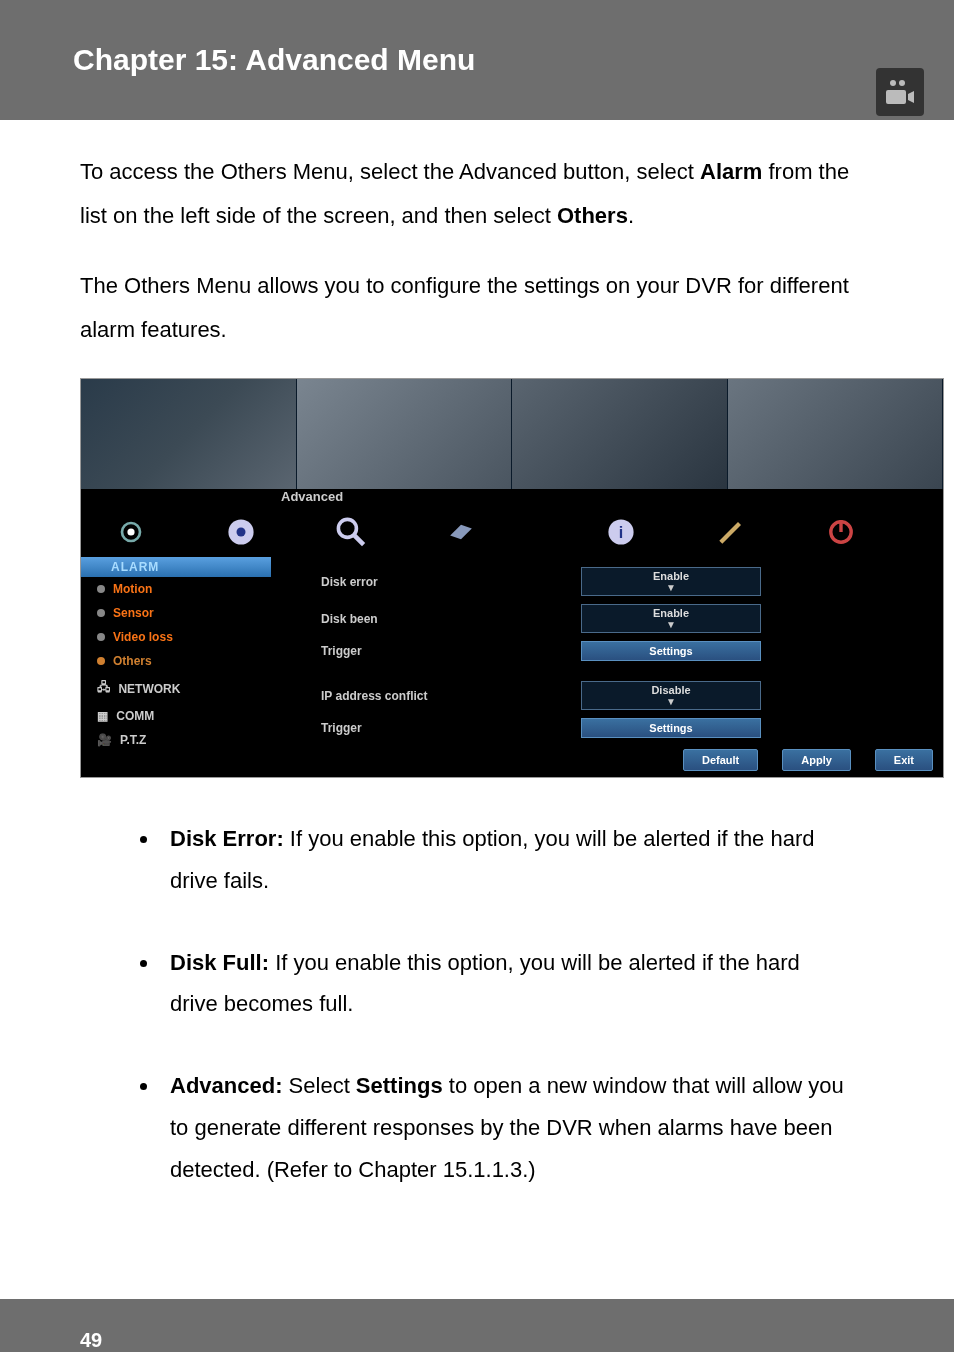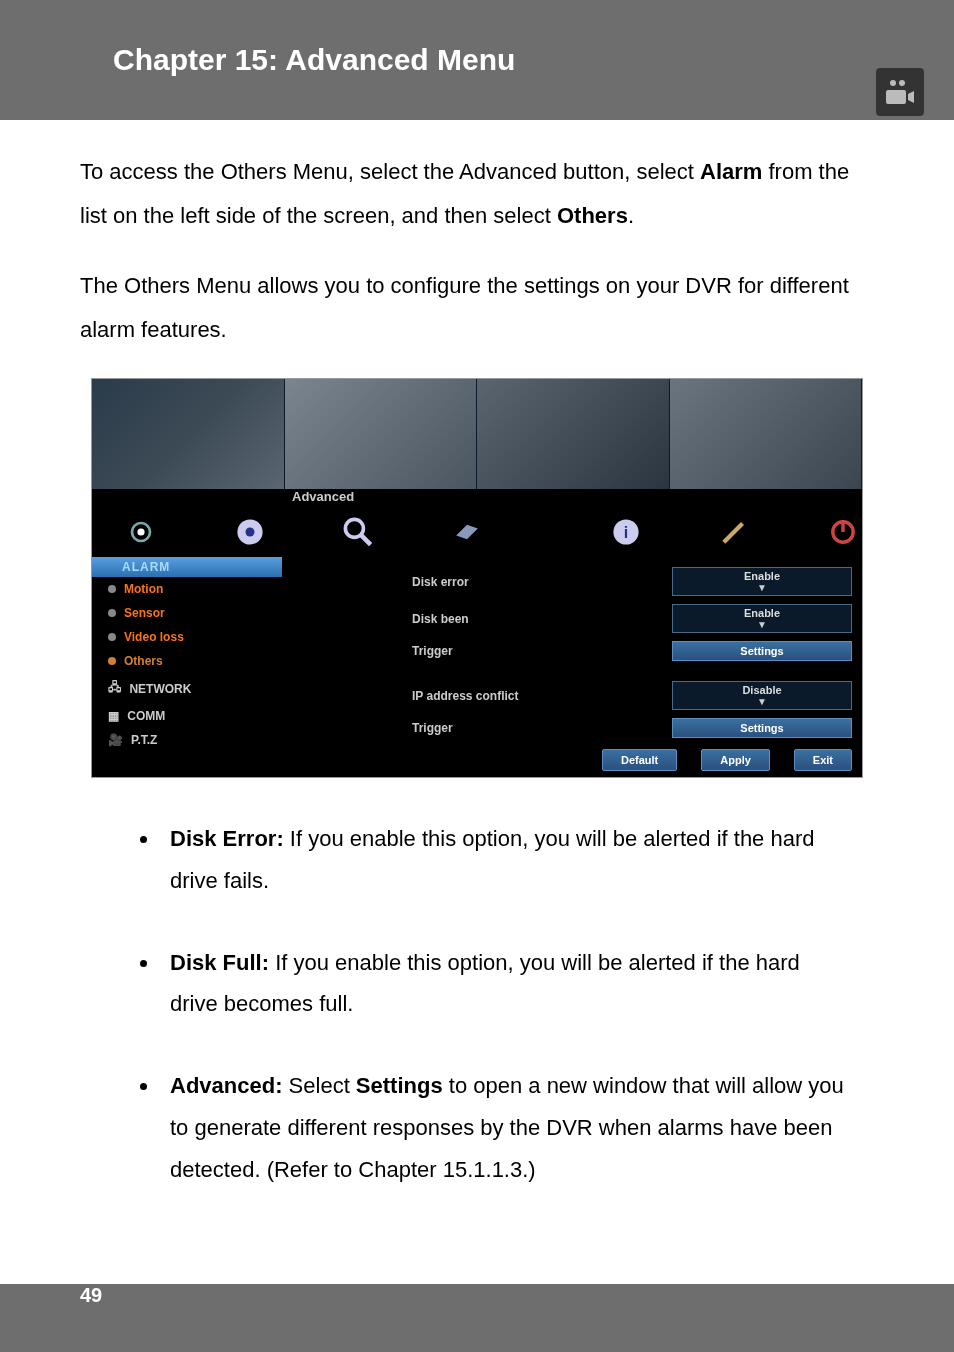--- a/index.html
+++ b/index.html
@@ -10,21 +10,21 @@
     font-family: Arial, Helvetica, sans-serif;
     color: #000;
     position: relative;
   }
   .header-bar {
     background: #6e6e6e;
     color: #fff;
     height: 120px;
     display: flex;
     align-items: center;
-    padding-left: 113px;
+    padding-left: 73px;
     position: relative;
   }
   .header-bar h1 {
     font-size: 30px;
     font-weight: bold;
   }
   .header-icon {
     position: absolute;
     right: 30px;
     top: 68px;
@@ -44,21 +44,21 @@
     font-size: 22px;
     font-weight: bold;
     margin-bottom: 26px;
   }
   .para {
     font-size: 22px;
     line-height: 2.0;
     margin-bottom: 26px;
   }
   .screenshot {
-    width: 772px;
+    width: 864px;
     height: 400px;
     margin: 20px auto 40px auto;
     position: relative;
     background: #000;
     overflow: hidden;
     border: 1px solid #999;
   }
   .cam-strip {
     height: 110px;
     display: flex;
@@ -132,21 +132,20 @@
   .main-panel {
     position: absolute;
     left: 200px;
     right: 10px;
     top: 188px;
   }
   .prow {
     display: flex;
     align-items: center;
     margin-bottom: 8px;
-    justify-content: flex-end;
   }
   .plabel {
     color: #ccc;
     font-size: 12px;
     font-weight: bold;
     flex: 0 0 300px;
     padding-left: 40px;
   }
   .pselect {
     background: #0a1a2a;
@@ -198,27 +197,27 @@
     margin-bottom: 40px;
     list-style: disc;
     margin-left: 30px;
     padding-left: 10px;
   }
   .footer-bar {
     position: absolute;
     left: 0;
     right: 0;
     bottom: 0;
-    height: 68px;
+    height: 53px;
     background: #6e6e6e;
     color: #fff;
     font-weight: bold;
     font-size: 20px;
     display: flex;
-    align-items: flex-start;
+    align-items: flex-end;
     padding-left: 80px;
   }
 </style>
 </head>
 <body>
 
 <div class="header-bar">
   <h1>Chapter 15: Advanced Menu</h1>
   <div class="header-icon">
     <svg viewBox="0 0 32 28">

